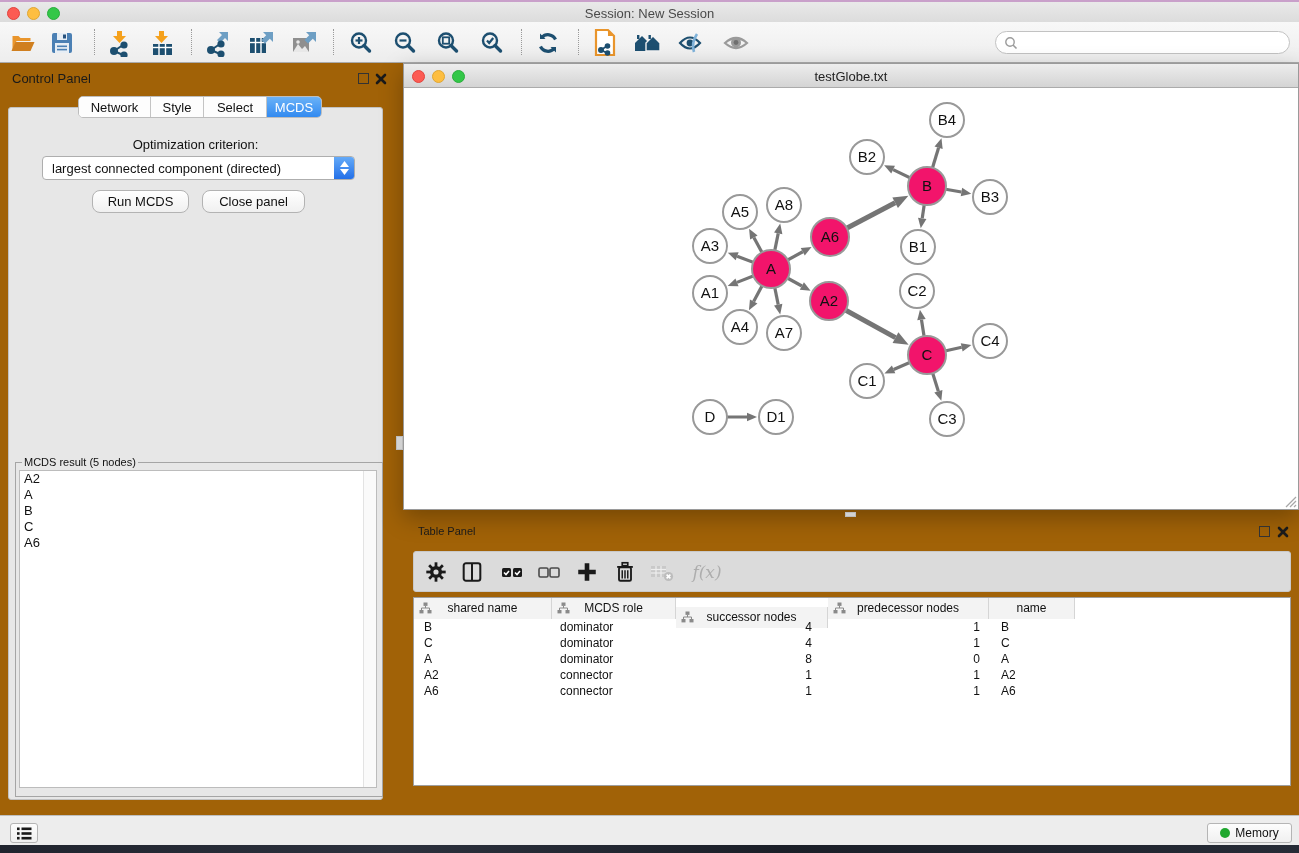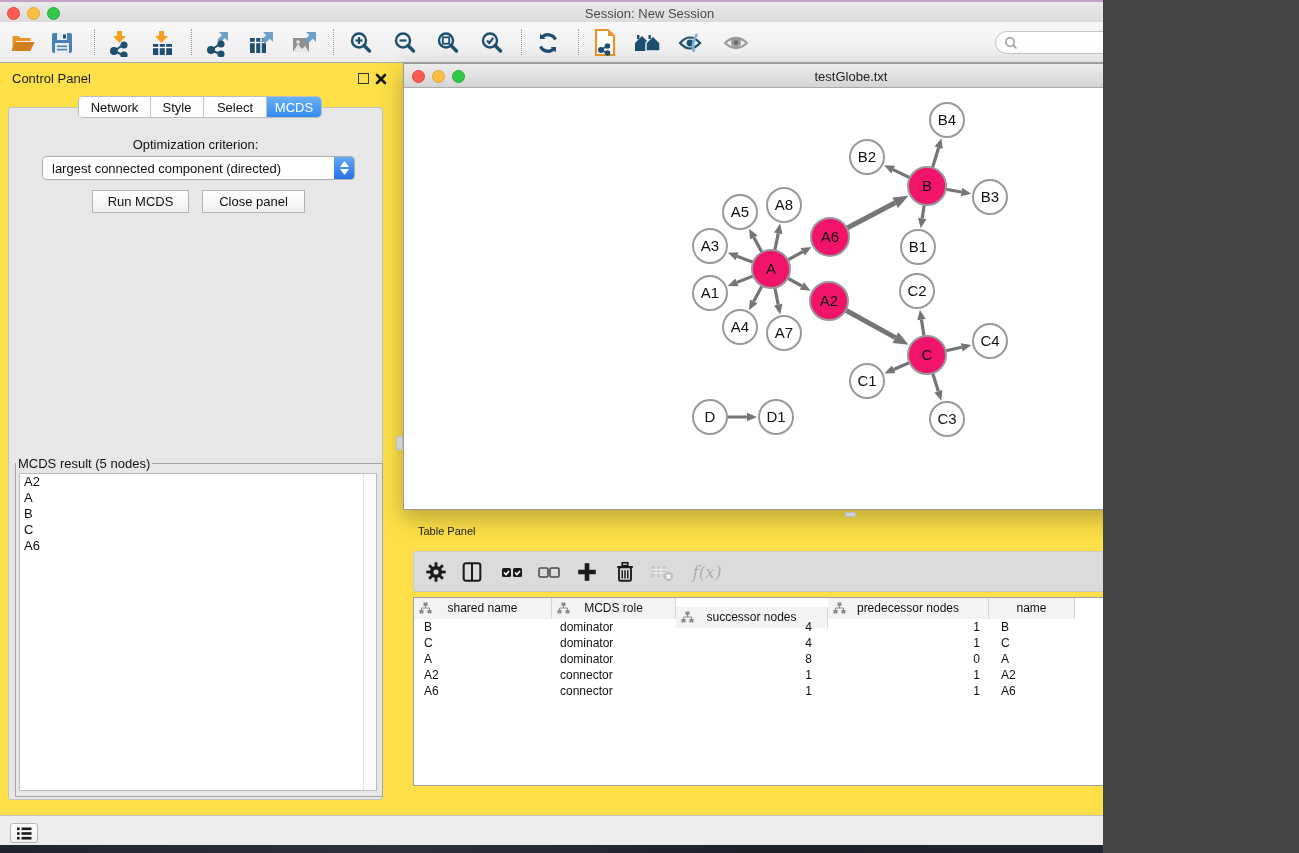--- a/index.html
+++ b/index.html
@@ -1,17 +1,17 @@
 <!DOCTYPE html>
 <html><head>
 <meta charset="utf-8">
 <style>
   *{margin:0;padding:0;box-sizing:border-box}
   body{background:#444}
-  .screen{position:relative;width:1103px;height:853px;background:#fde047;
+  .screen{position:relative;width:1299px;height:853px;background:#a16207;
     font-family:"Liberation Sans",sans-serif;overflow:hidden;-webkit-font-smoothing:antialiased}
 
   
   .titlebar{position:absolute;left:0;top:0;width:1299px;height:22px;
     background:linear-gradient(#e9e9e9,#dcdcdc);border-top:2px solid #c9a0ca}
   .titlebar .title{position:absolute;left:0;right:0;top:4px;text-align:center;
     font-size:13px;color:#4a4a4a}
   .tl{position:absolute;top:5px;width:13px;height:13px;border-radius:50%}
   .tl.red{background:#fc5b53;border:1px solid #e2443e}
   .tl.yellow{background:#fdbe41;border:1px solid #e0a632}
@@ -39,25 +39,25 @@
   .seg-tab:last-child{border-right:none}
   .seg-tab.active{background:linear-gradient(#6ab2f8,#328af0);color:#fff}
   .opt-label{position:absolute;left:0;width:100%;text-align:center;font-size:13px;color:#111}
   .dropdown{position:absolute;left:42px;top:156px;width:313px;height:24px;background:#fff;
     border:1px solid #aeaeae;border-radius:4px;display:flex;align-items:center}
   .dropdown .val{flex:1;font-size:13px;padding-left:9px;color:#111;white-space:nowrap}
   .dd-step{width:20px;height:22px;border-radius:0 3px 3px 0;
     background:linear-gradient(#64aaf8,#2470e8);display:flex;flex-direction:column;
     align-items:center;justify-content:center;gap:2px}
   .btn{position:absolute;height:23px;background:linear-gradient(#ffffff,#f0f0f0);
-    border:1px solid #b3b3b3;border-radius:0;font-size:13px;color:#111;
+    border:1px solid #b3b3b3;border-radius:8px;font-size:13px;color:#111;
     display:flex;align-items:center;justify-content:center}
   fieldset.resultbox{position:absolute;left:15px;top:456px;width:368px;height:341px;
     border:1px solid #a5a5a5;background:transparent}
-  fieldset.resultbox legend{font-size:13px;color:#111;margin-left:0;padding:0 2px}
+  fieldset.resultbox legend{font-size:11px;color:#111;margin-left:6px;padding:0 2px}
   .listbox{position:absolute;left:3px;top:2px;width:358px;height:318px;background:#fff;
     border:1px solid #bcbcbc;overflow:hidden}
   .listbox .scroll{position:absolute;right:0;top:0;width:13px;height:100%;
     background:#fafafa;border-left:1px solid #e3e3e3}
   .list-item{font-size:13px;color:#111;height:16px;line-height:16px;padding-left:4px}
 
   
   .netwin{position:absolute;left:403px;top:63px;width:896px;height:447px;
     background:#fff;border:1px solid #9a9a9a;box-shadow:0 8px 22px rgba(0,0,0,.28)}
   .netwin .wtitle{position:absolute;left:0;top:0;right:0;height:24px;

